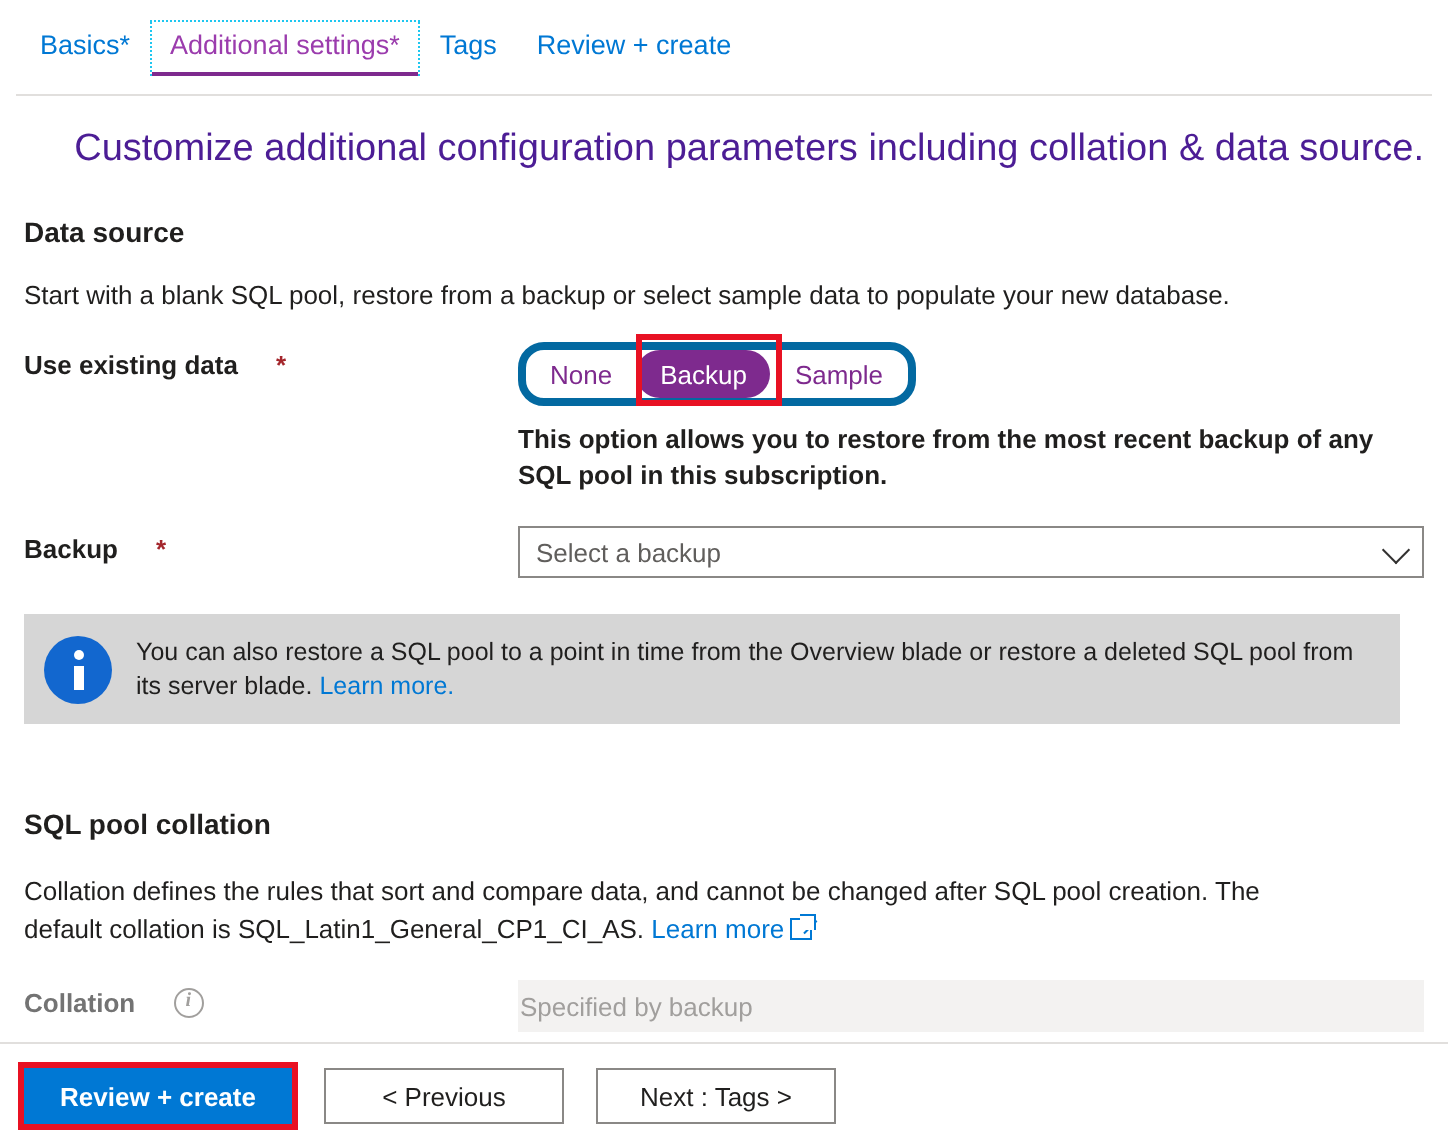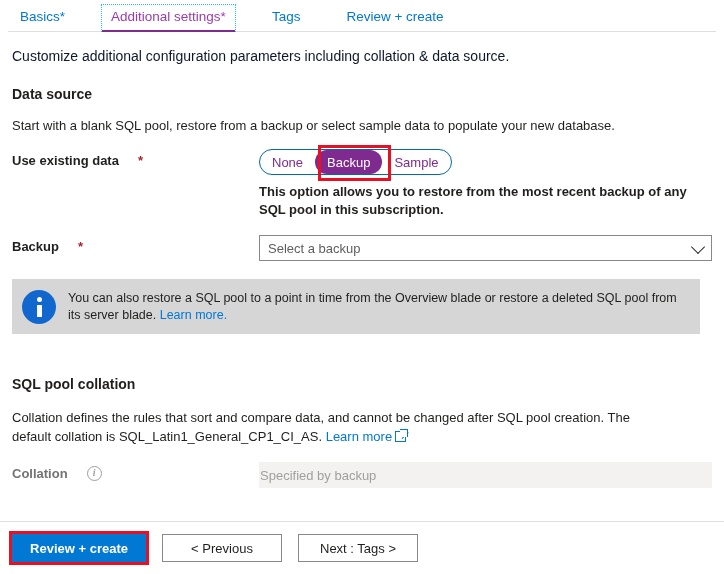--- a/index.html
+++ b/index.html
@@ -13,25 +13,24 @@
     font-family: "Liberation Sans", sans-serif;
     font-size: 13px;
     color: #201f1e;
     overflow: hidden;
     position: relative;
   }
 
   
   .tabstrip {
     position: relative;
-    height: 32px;
+    height: 48px;
     padding: 0 0 0 10px;
     display: flex;
-    align-items: flex-end;
-    gap: 26px;
+    align-items: center;
   }
   .tabstrip:after {
     content: "";
     position: absolute;
     left: 8px; right: 8px; bottom: 0;
     height: 1px;
     background: #e1dfdd;
   }
   .tab {
     position: relative;
@@ -60,22 +59,23 @@
     height: 2px;
     background: #7e2a8e;
   }
 
   
   .content {
     padding: 0 12px;
   }
   .intro {
     margin: 16px 0 0 0;
-    font-size: 14px;
-    color: #0f172a;
+    font-size: 19px;
+    color: #4c1d95;
+    text-align: right;
   }
   h2.section {
     font-size: 14px;
     font-weight: bold;
     margin: 22px 0 0 0;
     color: #201f1e;
   }
   .section-desc {
     margin: 16px 0 0 0;
     font-size: 13px;
@@ -123,21 +123,21 @@
     line-height: 15px;
   }
 
   
   .toggle-wrap {
     position: relative;
     display: inline-block;
   }
   .toggle {
     display: inline-flex;
-    border: 1px solid #0369a1;
+    border: 4px solid #0369a1;
     border-radius: 13px;
     height: 24px;
     align-items: stretch;
     overflow: hidden;
     background: #fff;
   }
   .toggle-opt {
     display: flex;
     align-items: center;
     justify-content: center;

